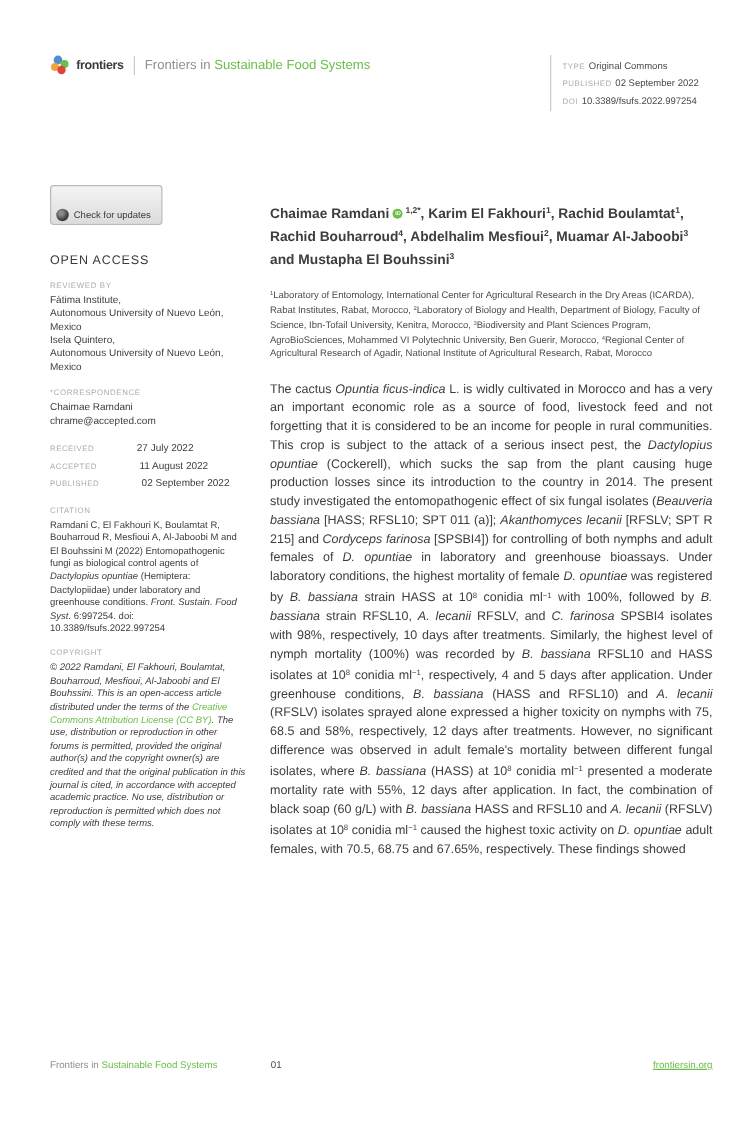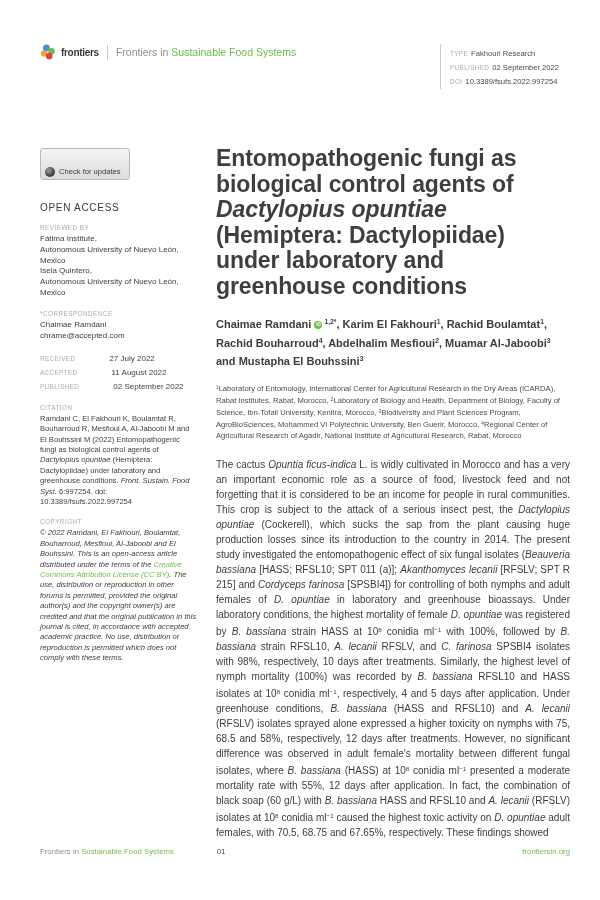--- a/index.html
+++ b/index.html
@@ -53,39 +53,39 @@
   
   .seg-t{}
   .seg-i{font-style:italic;}
   .seg-sup{font-size:.62em;vertical-align:.5em;}
   .seg-link{color:var(--green);cursor:pointer;}
   
   .footer{position:absolute;left:40px;right:30px;top:847px;display:flex;align-items:baseline;font-size:7.8px;}
   .f-left{flex:1;color:var(--gray);}
   .f-left .green{color:var(--green);cursor:pointer;}
   .f-center{flex:1;color:#4a4a4a;}
-  .f-right{flex:1;text-align:right;color:var(--green);cursor:pointer;}
+  .f-right{flex:1;text-align:right;color:var(--green);cursor:pointer;text-decoration:underline;}
 </style>
 </head>
 <body>
 
 <div class="hdr">
   <div class="brand">
     <svg class="logo" viewBox="0 0 20 20">
       <circle cx="8" cy="5" r="4.4" fill="#4e8fd0"></circle>
       <circle cx="14.5" cy="9" r="4.0" fill="#6CBE4B"></circle>
       <circle cx="5" cy="12" r="4.0" fill="#f3a33a"></circle>
       <circle cx="11.5" cy="15" r="4.2" fill="#d9453c"></circle>
     </svg>
     <span class="brand-name">frontiers</span>
     <span class="hdr-sep"></span>
     <span class="journal"><span>Frontiers in</span> <span class="green">Sustainable Food Systems</span></span>
   </div>
   <div class="meta">
-    <div class="meta-row"><span class="meta-label">TYPE</span><span class="meta-value">Fakhouri Research</span></div>
+    <div class="meta-row"><span class="meta-label">TYPE</span><span class="meta-value">Original Commons</span></div>
     <div class="meta-row"><span class="meta-label">PUBLISHED</span><span class="meta-value">02 September 2022</span></div>
     <div class="meta-row"><span class="meta-label">DOI</span><span class="meta-value">10.3389/fsufs.2022.997254</span></div>
   </div>
 </div>
 
 <div class="sidebar">
   <div class="check-badge">
     <span class="crossmark"></span>
     <span class="check-text">Check for updates</span>
   </div>
@@ -119,21 +119,20 @@
     <p class="side-cite"><span class="seg-t">Ramdani C, El Fakhouri K, Boulamtat R, Bouharroud R, Mesfioui A, Al-Jaboobi M and El Bouhssini M (2022) Entomopathogenic fungi as biological control agents of </span><span class="seg-i">Dactylopius opuntiae</span><span class="seg-t"> (Hemiptera: Dactylopiidae) under laboratory and greenhouse conditions. </span><span class="seg-i">Front. Sustain. Food Syst.</span><span class="seg-t"> 6:997254. doi: 10.3389/fsufs.2022.997254</span></p>
   </div>
 
   <div class="side-block">
     <div class="side-label">COPYRIGHT</div>
     <p class="side-copy"><span class="seg-t">© 2022 Ramdani, El Fakhouri, Boulamtat, Bouharroud, Mesfioui, Al-Jaboobi and El Bouhssini. This is an open-access article distributed under the terms of the </span><span class="seg-link">Creative Commons Attribution License (CC BY)</span><span class="seg-t">. The use, distribution or reproduction in other forums is permitted, provided the original author(s) and the copyright owner(s) are credited and that the original publication in this journal is cited, in accordance with accepted academic practice. No use, distribution or reproduction is permitted which does not comply with these terms.</span></p>
   </div>
 </div>
 
 <div class="main">
-  <h1 class="title"><span class="seg-t">Entomopathogenic fungi as biological control agents of </span><span class="seg-i">Dactylopius opuntiae</span><span class="seg-t"> (Hemiptera: Dactylopiidae) under laboratory and greenhouse conditions</span></h1>
 
   <div class="authors"><span>Chaimae Ramdani</span><span class="orcid">iD</span><span class="a-sup">1,2*</span><span class="a-sep">, </span><span>Karim El Fakhouri</span><span class="a-sup">1</span><span class="a-sep">, </span><span>Rachid Boulamtat</span><span class="a-sup">1</span><span class="a-sep">, </span><span>Rachid Bouharroud</span><span class="a-sup">4</span><span class="a-sep">, </span><span>Abdelhalim Mesfioui</span><span class="a-sup">2</span><span class="a-sep">, </span><span>Muamar Al-Jaboobi</span><span class="a-sup">3</span><span class="a-sep"> and </span><span>Mustapha El Bouhssini</span><span class="a-sup">3</span></div>
 
   <p class="affiliations"><span class="seg-sup">1</span><span class="seg-t">Laboratory of Entomology, International Center for Agricultural Research in the Dry Areas (ICARDA), Rabat Institutes, Rabat, Morocco, </span><span class="seg-sup">2</span><span class="seg-t">Laboratory of Biology and Health, Department of Biology, Faculty of Science, Ibn-Tofail University, Kenitra, Morocco, </span><span class="seg-sup">3</span><span class="seg-t">Biodiversity and Plant Sciences Program, AgroBioSciences, Mohammed VI Polytechnic University, Ben Guerir, Morocco, </span><span class="seg-sup">4</span><span class="seg-t">Regional Center of Agricultural Research of Agadir, National Institute of Agricultural Research, Rabat, Morocco</span></p>
 
   <p class="abstract"><span class="seg-t">The cactus </span><span class="seg-i">Opuntia ficus-indica</span><span class="seg-t"> L. is widly cultivated in Morocco and has a very an important economic role as a source of food, livestock feed and not forgetting that it is considered to be an income for people in rural communities. This crop is subject to the attack of a serious insect pest, the </span><span class="seg-i">Dactylopius opuntiae</span><span class="seg-t"> (Cockerell), which sucks the sap from the plant causing huge production losses since its introduction to the country in 2014. The present study investigated the entomopathogenic effect of six fungal isolates (</span><span class="seg-i">Beauveria bassiana</span><span class="seg-t"> [HASS; RFSL10; SPT 011 (a)]; </span><span class="seg-i">Akanthomyces lecanii</span><span class="seg-t"> [RFSLV; SPT R 215] and </span><span class="seg-i">Cordyceps farinosa</span><span class="seg-t"> [SPSBI4]) for controlling of both nymphs and adult females of </span><span class="seg-i">D. opuntiae</span><span class="seg-t"> in laboratory and greenhouse bioassays. Under laboratory conditions, the highest mortality of female </span><span class="seg-i">D. opuntiae</span><span class="seg-t"> was registered by </span><span class="seg-i">B. bassiana</span><span class="seg-t"> strain HASS at 10</span><span class="seg-sup">8</span><span class="seg-t"> conidia ml</span><span class="seg-sup">−1</span><span class="seg-t"> with 100%, followed by </span><span class="seg-i">B. bassiana</span><span class="seg-t"> strain RFSL10, </span><span class="seg-i">A. lecanii</span><span class="seg-t"> RFSLV, and </span><span class="seg-i">C. farinosa</span><span class="seg-t"> SPSBI4 isolates with 98%, respectively, 10 days after treatments. Similarly, the highest level of nymph mortality (100%) was recorded by </span><span class="seg-i">B. bassiana</span><span class="seg-t"> RFSL10 and HASS isolates at 10</span><span class="seg-sup">8</span><span class="seg-t"> conidia ml</span><span class="seg-sup">−1</span><span class="seg-t">, respectively, 4 and 5 days after application. Under greenhouse conditions, </span><span class="seg-i">B. bassiana</span><span class="seg-t"> (HASS and RFSL10) and </span><span class="seg-i">A. lecanii</span><span class="seg-t"> (RFSLV) isolates sprayed alone expressed a higher toxicity on nymphs with 75, 68.5 and 58%, respectively, 12 days after treatments. However, no significant difference was observed in adult female's mortality between different fungal isolates, where </span><span class="seg-i">B. bassiana</span><span class="seg-t"> (HASS) at 10</span><span class="seg-sup">8</span><span class="seg-t"> conidia ml</span><span class="seg-sup">−1</span><span class="seg-t"> presented a moderate mortality rate with 55%, 12 days after application. In fact, the combination of black soap (60 g/L) with </span><span class="seg-i">B. bassiana</span><span class="seg-t"> HASS and RFSL10 and </span><span class="seg-i">A. lecanii</span><span class="seg-t"> (RFSLV) isolates at 10</span><span class="seg-sup">8</span><span class="seg-t"> conidia ml</span><span class="seg-sup">−1</span><span class="seg-t"> caused the highest toxic activity on </span><span class="seg-i">D. opuntiae</span><span class="seg-t"> adult females, with 70.5, 68.75 and 67.65%, respectively. These findings showed</span></p>
 </div>
 
 <div class="footer">
   <div class="f-left"><span>Frontiers in</span> <span class="green">Sustainable Food Systems</span></div>

